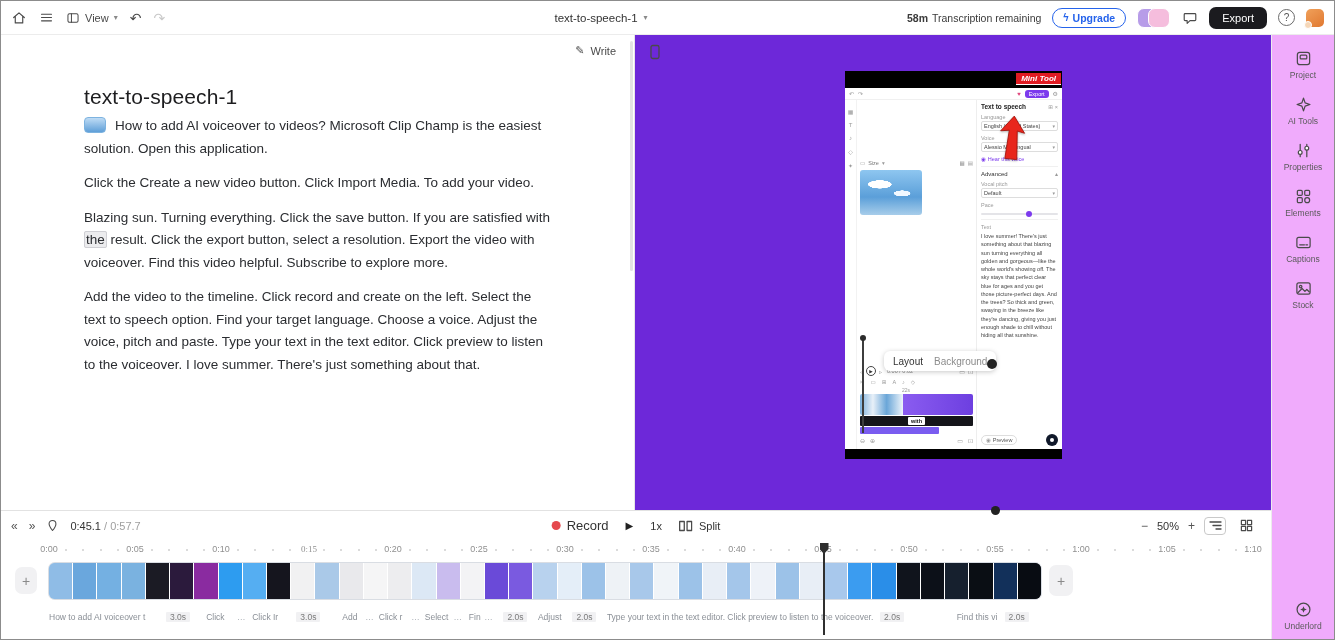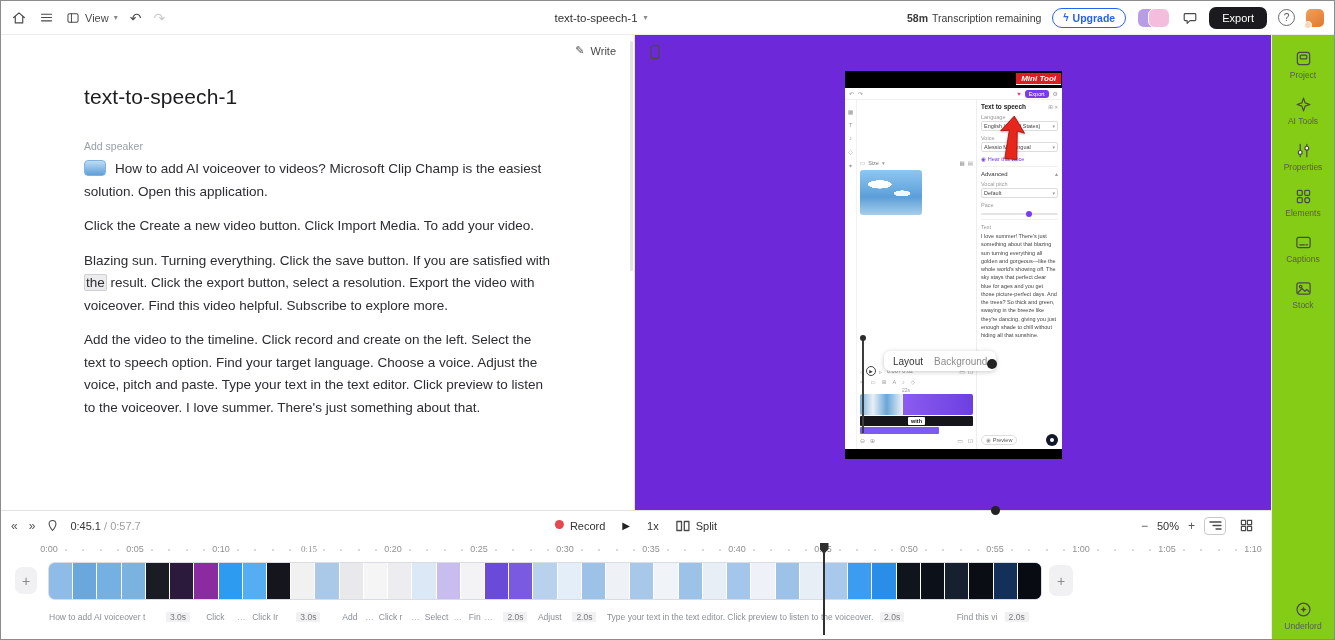--- a/index.html
+++ b/index.html
@@ -102,38 +102,38 @@
   .red-arrow { position: absolute; left: 152px; top: 44px; z-index: 10; filter: drop-shadow(0 1px 1px rgba(0,0,0,.3)); }
 
   .canvas-line { position: absolute; left: 227px; top: 303px; width: 1.5px; height: 95px; background: #3d3d3d; z-index: 20; }
   .canvas-line::before { content: ""; position: absolute; left: -2px; top: -3px; width: 6px; height: 6px; border-radius: 50%; background: #2c2c2c; }
   .canvas-pill { position: absolute; left: 249px; top: 316px; height: 20px; background: #fff; border-radius: 6px; box-shadow: 0 1px 5px rgba(0,0,0,.22); display: flex; align-items: center; gap: 11px; padding: 0 9px; font-size: 10px; z-index: 20; }
   .canvas-pill .t1 { color: #333; }
   .canvas-pill .t2 { color: #8c8c8c; }
   .canvas-knob { position: absolute; left: 352px; top: 324px; width: 10px; height: 10px; border-radius: 50%; background: #222; z-index: 20; }
 
   
-  .right-sidebar { flex: 0 0 63px; border-left: 1px solid #ececec; display: flex; flex-direction: column; align-items: center; padding: 14px 0 8px; background: #84cc16; }
+  .right-sidebar { flex: 0 0 63px; border-left: 1px solid #ececec; display: flex; flex-direction: column; align-items: center; padding: 14px 0 8px; background: #f0abfc; }
   .sb-items { display: flex; flex-direction: column; align-items: center; gap: 15px; }
   .sb-item { display: flex; flex-direction: column; align-items: center; gap: 3px; width: 60px; }
   .sb-icon { height: 18px; display: flex; align-items: center; justify-content: center; }
   .sb-label { font-size: 8.5px; color: #5a5a5a; }
   .sb-item.bottom { margin-top: auto; }
 
   
   .timeline { flex: 0 0 129px; border-top: 1px solid #e2e2e2; position: relative; background: #fff; }
   .resize-dot { position: absolute; top: -5px; left: 990px; width: 9px; height: 9px; border-radius: 50%; background: #222; z-index: 30; }
   .tc { height: 29px; position: relative; display: flex; align-items: center; }
   .tic { font-size: 12px; color: #555; display: inline-flex; align-items: center; }
   .tc-left { display: flex; align-items: center; gap: 11px; padding-left: 10px; }
   .time { font-size: 11px; }
   .time .cur { color: #333; }
   .time .sep, .time .tot { color: #9e9e9e; }
   .tc-center { position: absolute; left: 50%; transform: translateX(-50%); top: 0; height: 100%; display: flex; align-items: center; gap: 17px; }
-  .rec { display: flex; align-items: flex-start; gap: 6px; background: none; border: none; font-family: inherit; font-size: 11px; color: #333; }
+  .rec { display: flex; align-items: center; gap: 6px; background: none; border: none; font-family: inherit; font-size: 13px; color: #333; }
   .rec .dot { width: 9px; height: 9px; border-radius: 50%; background: #e5484d; }
   .play { font-size: 10px; color: #222; }
   .speed { font-size: 11px; color: #333; }
   .split { display: flex; align-items: center; gap: 6px; background: none; border: none; font-family: inherit; font-size: 11px; color: #333; }
   .tc-right { margin-left: auto; display: flex; align-items: center; gap: 9px; padding-right: 14px; }
   .zoom { font-size: 11px; color: #333; }
   .vt-btn { width: 22px; height: 18px; border-radius: 4px; display: inline-flex; align-items: center; justify-content: center; }
   .vt-btn.active { border: 1px solid #c9c9c9; }
 
   .ruler { position: absolute; top: 29px; left: 0; right: 0; height: 18px; }
@@ -219,21 +219,20 @@
     <div class="main-col">
       <div class="content">
 
         <section class="editor-pane">
           <button class="write-btn">
             <span class="wicon">✎</span>
             <span>Write</span>
           </button>
           <div class="doc">
             <h1 class="doc-title">text-to-speech-1</h1>
-            <div class="add-speaker">Add speaker</div>
             <div class="transcript">
                 <p class="para"><span class="speaker-avatar"></span><span>How to add AI voiceover to videos? Microsoft Clip Champ is the easiest solution. Open this application.</span></p>
                 <p class="para"><span>Click the Create a new video button. Click Import Media. To add your video.</span></p>
                 <p class="para"><span>Blazing sun. Turning everything. Click the save button. If you are satisfied with </span><span class="word-hl">the</span><span> result. Click the export button, select a resolution. Export the video with voiceover. Find this video helpful. Subscribe to explore more.</span></p>
                 <p class="para"><span>Add the video to the timeline. Click record and create on the left. Select the text to speech option. Find your target language. Choose a voice. Adjust the voice, pitch and paste. Type your text in the text editor. Click preview to listen to the voiceover. I love summer. There's just something about that.</span></p>
               </div>
           </div>
           <div class="scroll-thumb"></div>
         </section>
 

